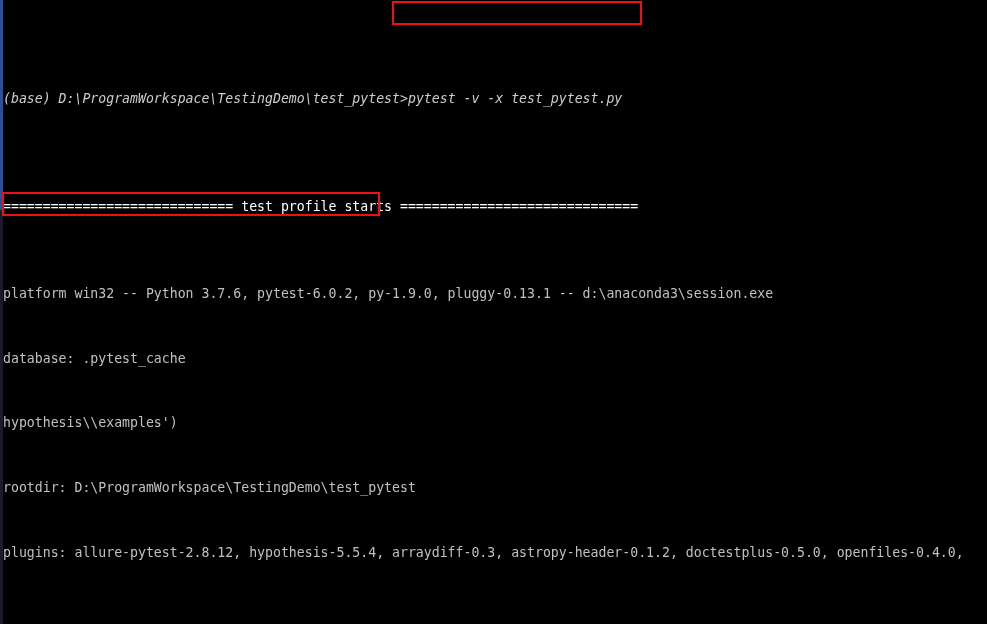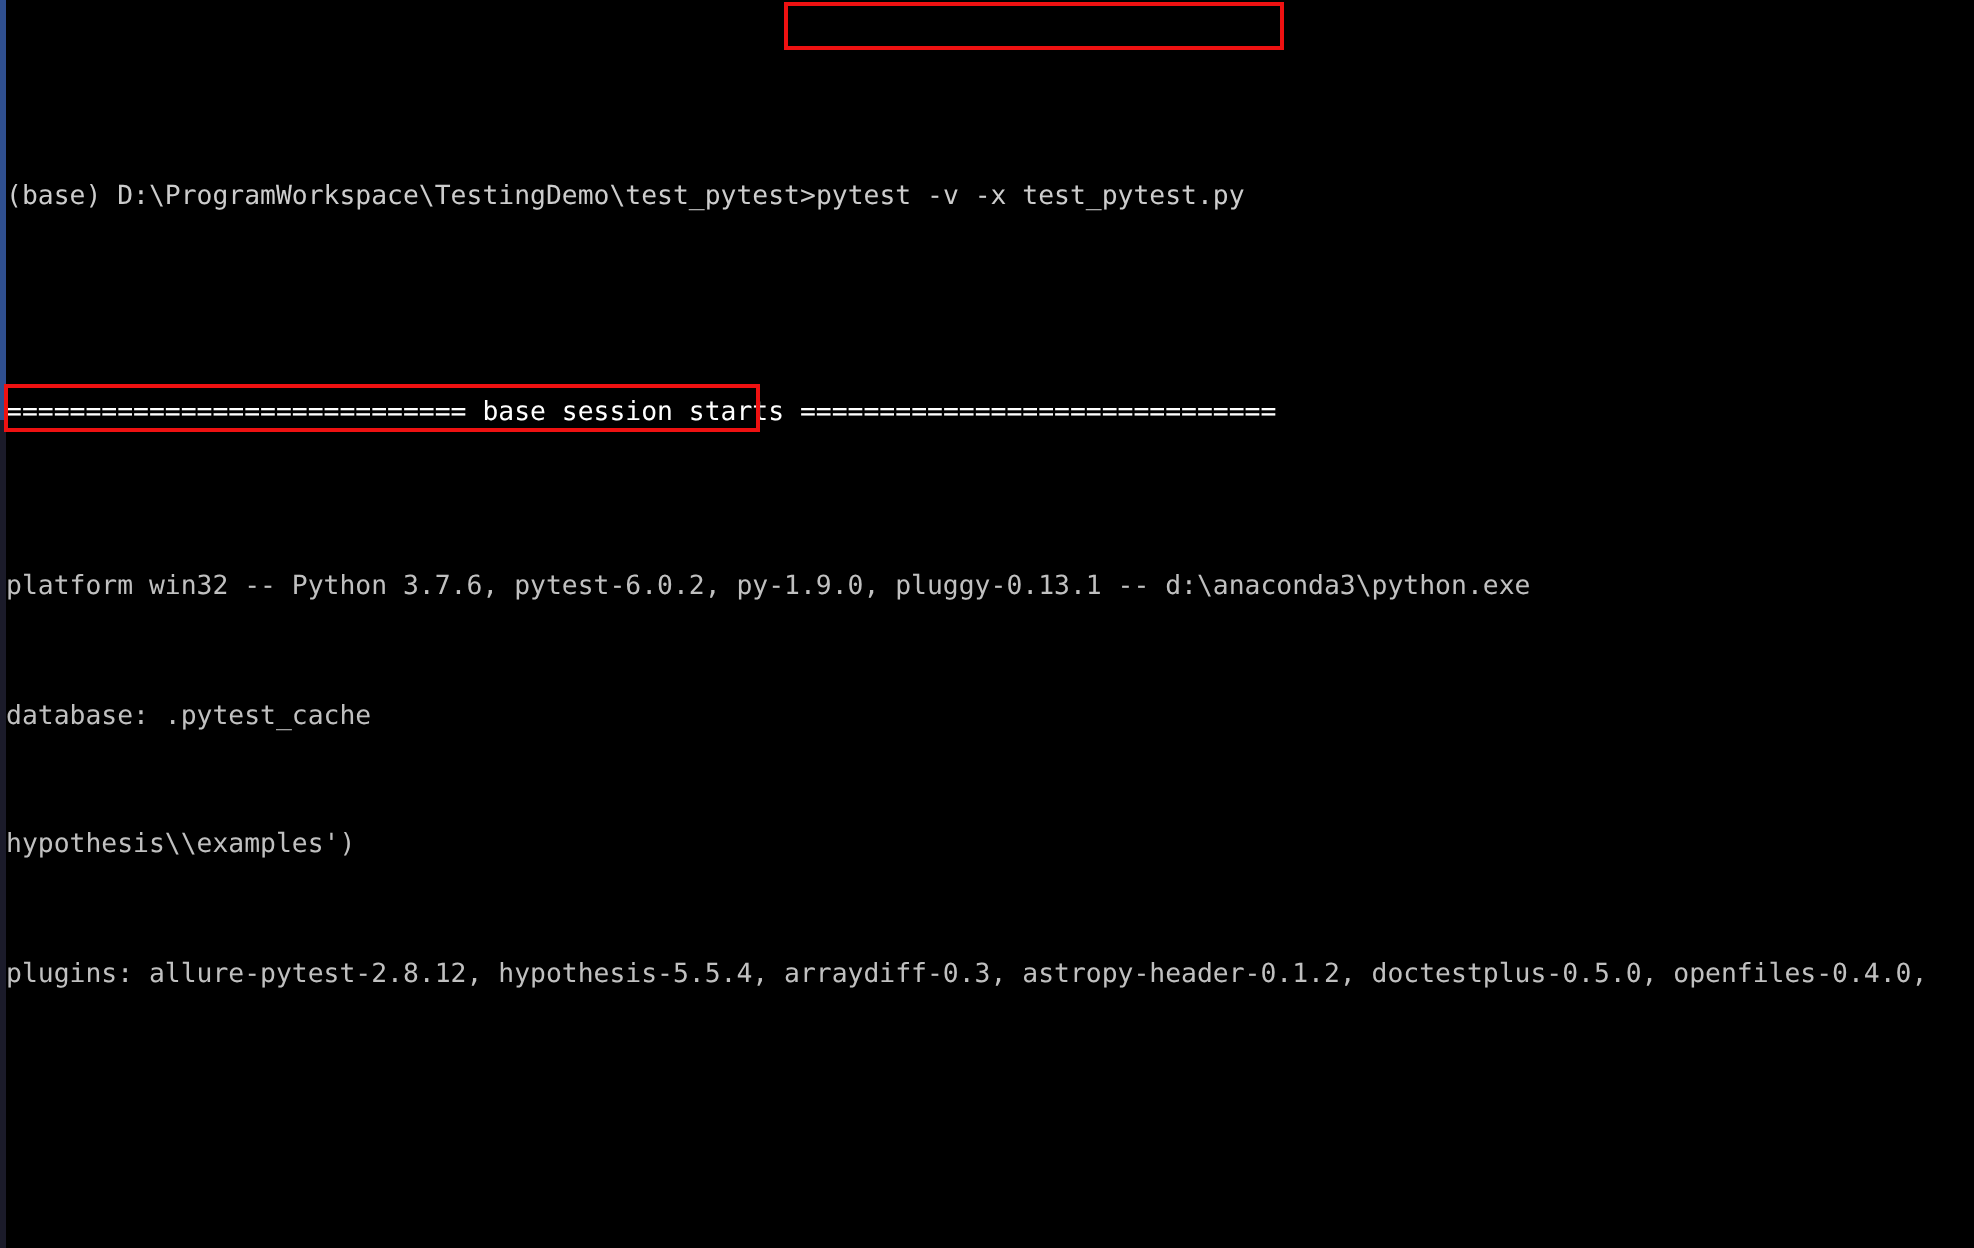--- a/index.html
+++ b/index.html
@@ -46,21 +46,21 @@
     line-height: 21.6px;
     letter-spacing: 0px;
     white-space: pre;
     color: #c0c0c0;
   }
   .line {
     height: 21.6px;
     white-space: pre;
     overflow: hidden;
   }
-  .w  { color: #cccccc; }           
+  .w  { color: #cccccc; font-style: italic; }           
   .bw { color: #ffffff; }
   
   .annot {
     position: absolute;
     border: 2px solid #ee1111;
     box-sizing: border-box;
     pointer-events: none;
   }
   #annot-command  { left: 392px;  top: 1px;   width: 250px; height: 24px; }
   #annot-failed   { left: 2px;    top: 192px; width: 378px; height: 24px; }
@@ -73,25 +73,26 @@
   <div id="left-rail">
     <div class="thumb"></div>
   </div>
 
   <div id="screen">
 
     
     <div class="line"><span class="w">(base) </span><span class="w">D:\ProgramWorkspace\TestingDemo\test_pytest</span><span class="w">&gt;</span><span class="w">pytest -v -x test_pytest.py</span></div>
 
     
-    <div class="line"><span class="bw">============================= </span><span class="bw">base session starts</span><span class="bw"> ==============================</span></div>
+    <div class="line"><span class="bw">============================= </span><span class="bw">test profile starts</span><span class="bw"> ==============================</span></div>
 
-    <div class="line">platform win32 -- Python 3.7.6, pytest-6.0.2, py-1.9.0, pluggy-0.13.1 -- d:\anaconda3\python.exe</div>
+    <div class="line">platform win32 -- Python 3.7.6, pytest-6.0.2, py-1.9.0, pluggy-0.13.1 -- d:\anaconda3\session.exe</div>
     <div class="line">database: .pytest_cache</div>
     <div class="line">hypothesis\\examples')</div>
+    <div class="line">rootdir: D:\ProgramWorkspace\TestingDemo\test_pytest</div>
     <div class="line">plugins: allure-pytest-2.8.12, hypothesis-5.5.4, arraydiff-0.3, astropy-header-0.1.2, doctestplus-0.5.0, openfiles-0.4.0,</div>
     
     
 
     
 
     
     
 
     

